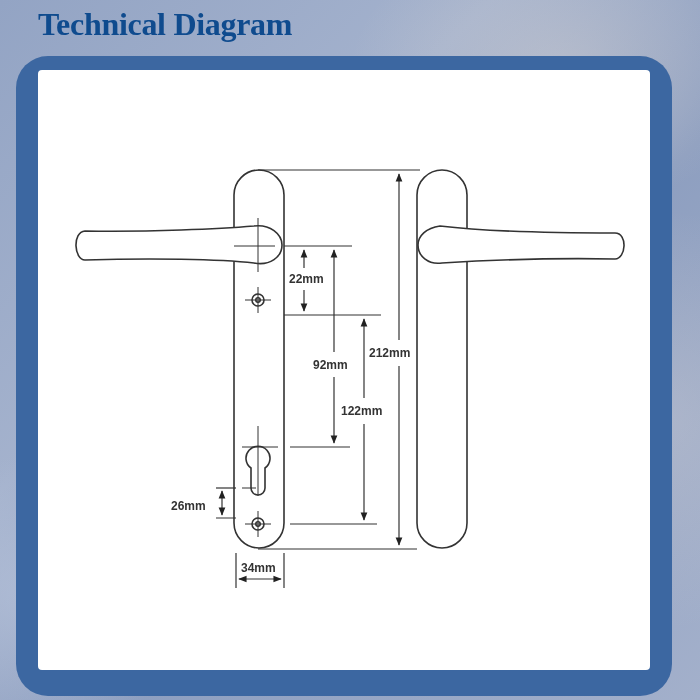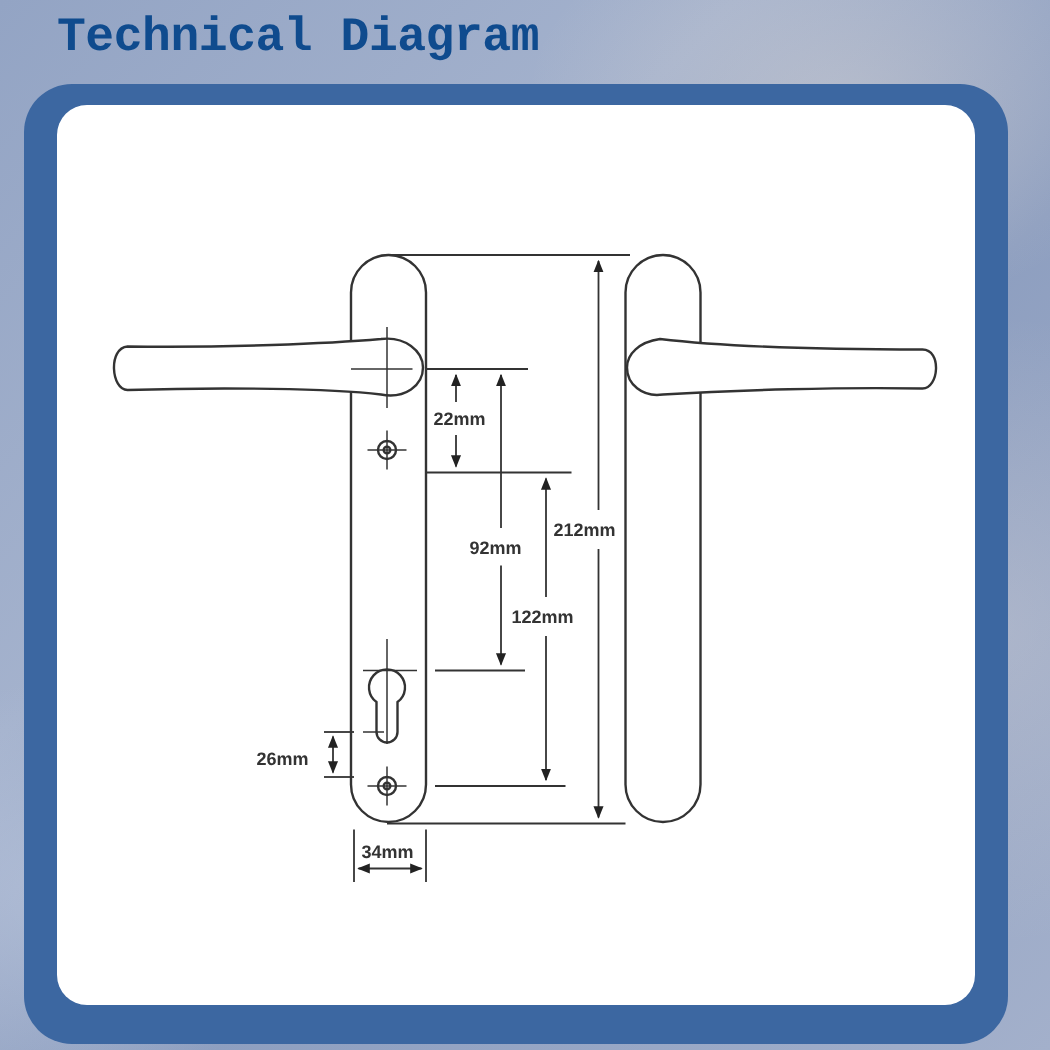--- a/index.html
+++ b/index.html
@@ -7,30 +7,30 @@
     width:700px; height:700px; overflow:hidden; position:relative;
     background:
       radial-gradient(ellipse 300px 200px at 80% 10%, rgba(230,220,210,0.35), transparent 70%),
       radial-gradient(ellipse 260px 300px at 95% 60%, rgba(220,215,215,0.3), transparent 70%),
       radial-gradient(ellipse 240px 200px at 5% 85%, rgba(200,210,230,0.4), transparent 70%),
       linear-gradient(135deg, #93a4c4 0%, #a4b2cd 35%, #8e9fc0 60%, #a3b0cb 100%);
     font-family: "DejaVu Sans", sans-serif;
   }
   .title {
     position:absolute; left:38px; top:6px;
-    font-family:Liberation Mono, monospace; font-weight:bold;
+    font-family:Liberation Serif, serif; font-weight:bold;
     font-size:32px; color:#0f4b8e; letter-spacing:-0.3px;
   }
   .frame {
     position:absolute; left:16px; top:56px; width:656px; height:640px;
     background:#3c67a1; border-radius:32px;
   }
   .panel {
     position:absolute; left:38px; top:70px; width:612px; height:600px;
-    background:#ffffff; border-radius:20px; overflow:hidden;
+    background:#ffffff; border-radius:4px; overflow:hidden;
   }
   .panel svg { position:absolute; left:0; top:0; }
   .dim-label {
     font-family:"Liberation Sans", sans-serif; font-weight:bold;
     font-size:12px; fill:#333;
   }
 </style>
 </head>
 <body>
 

